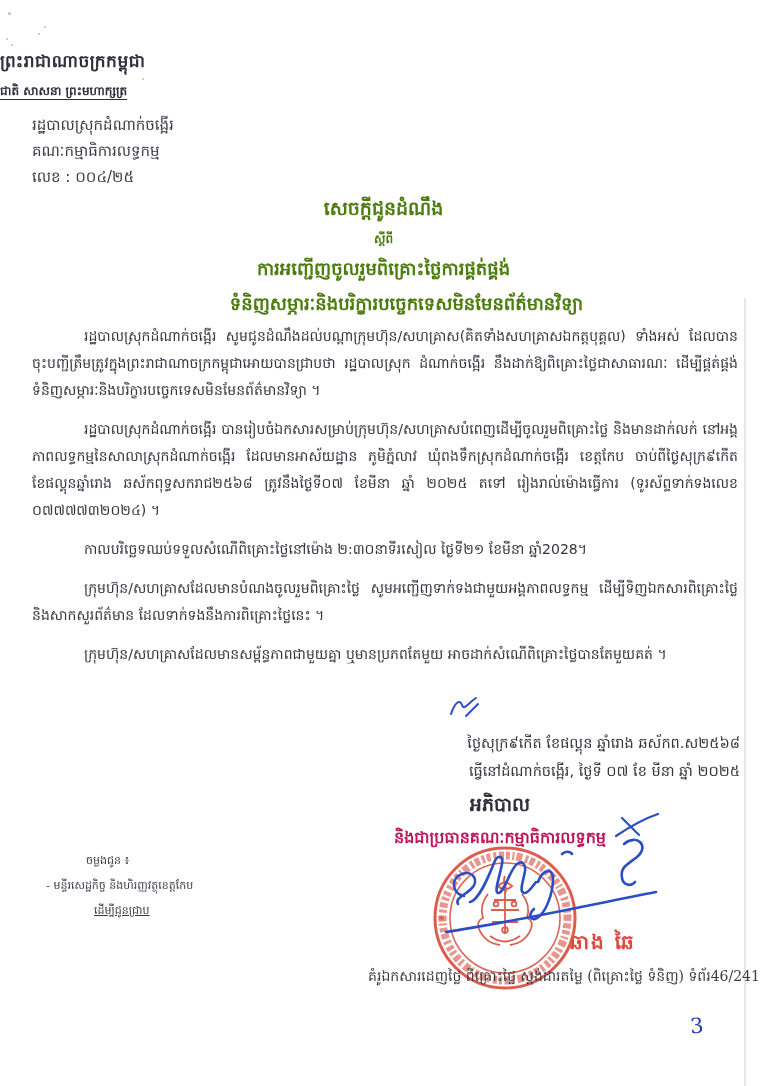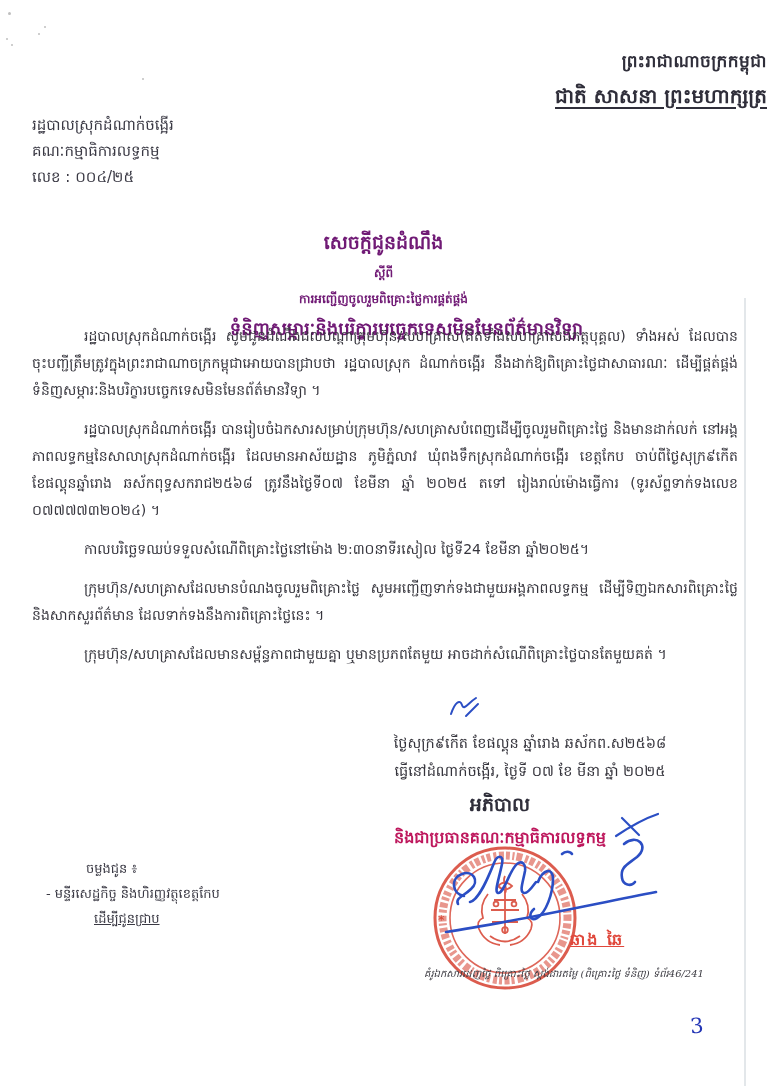--- a/index.html
+++ b/index.html
@@ -9,53 +9,53 @@
     margin:0 auto;
     background:#ffffff;
     overflow:hidden;
     font-family:"DejaVu Sans", sans-serif;
     color:#35343c;
   }
   .abs{position:absolute;}
 
   .speck{position:absolute;background:#8a8a8a;border-radius:50%;opacity:.55;}
 
-  .header-block{left:0;top:50px;width:767px;text-align:right;}
+  .header-block{left:0;top:50px;width:767px;text-align:left;}
   .header-kingdom{font-size:17px;font-weight:700;color:#2f2e3a;letter-spacing:.5px;}
-  .header-motto{font-size:20px;font-weight:700;color:#2f2e3a;margin-top:8px;
+  .header-motto{font-size:12px;font-weight:700;color:#2f2e3a;margin-top:8px;
     text-decoration:underline;text-underline-offset:4px;}
 
   .sender-block{left:32px;top:112px;width:300px;font-size:15px;line-height:26px;color:#3a3944;}
 
-  .title-block{left:0;top:196px;width:767px;text-align:center;color:#701a75;margin-top:34px;}
+  .title-block{left:0;top:196px;width:767px;text-align:center;color:#4d7c0f;}
   .title-l1{font-size:19px;font-weight:700;}
   .title-l2{font-size:12px;font-weight:700;margin-top:7px;}
-  .title-l3{font-size:12px;font-weight:700;margin-top:8px;}
+  .title-l3{font-size:18px;font-weight:700;margin-top:8px;}
   .title-l4{font-size:18px;font-weight:700;margin-top:8px;padding-left:46px;}
 
   .body-block{left:32px;top:323px;width:706px;font-size:14px;line-height:27px;
     text-align:justify;color:#35343c;}
   .body-block p{margin:0 0 12px 0;text-indent:52px;}
 
-  .date-block{left:330px;top:729px;width:400px;text-align:center;font-size:14.5px;
+  .date-block{left:340px;top:729px;width:400px;text-align:right;font-size:14.5px;
     line-height:28px;color:#35343c;}
 
   .sign-title1{left:300px;top:792px;width:400px;text-align:center;
     font-size:19px;font-weight:700;color:#2f2e3a;}
   .sign-title2{left:300px;top:827px;width:400px;text-align:center;
     font-size:16px;font-weight:700;color:#be185d;}
 
-  .signer-name{left:570px;top:929px;font-size:16px;font-weight:700;
-    color:#e0483c;letter-spacing:2px;text-decoration:underline;}
+  .signer-name{left:570px;top:929px;font-size:20px;font-weight:700;
+    color:#e0483c;letter-spacing:2px;}
 
   .footnote{left:366px;top:967px;width:396px;text-align:center;
-    font-size:10px;font-style:italic;color:#3c3b42;
+    font-size:14px;color:#3c3b42;
     font-family:"DejaVu Serif", serif;}
 
-  .cc-block{left:28px;top:848px;width:270px;font-size:13px;line-height:25px;color:#3a3944;margin-top:8px;}
+  .cc-block{left:28px;top:848px;width:270px;font-size:11px;line-height:25px;color:#3a3944;}
   .cc-heading{padding-left:58px;}
   .cc-item-0{padding-left:18px;}
   .cc-item-1{padding-left:66px;text-decoration:underline;}
   .cc-item-2{padding-left:0px;}
 
   .page-number{left:690px;top:1014px;font-size:21px;color:#2335b5;
     transform:rotate(-5deg);font-family:"DejaVu Serif", serif;}
 
   .edge-line{left:744px;top:298px;width:2px;height:788px;background:#e3e7ea;}
 
@@ -92,21 +92,21 @@
   <div class="abs title-block">
     <div class="title-l1">សេចក្តីជូនដំណឹង</div>
     <div class="title-l2">ស្តីពី</div>
     <div class="title-l3">ការអញ្ជើញចូលរួមពិគ្រោះថ្លៃការផ្គត់ផ្គង់</div>
     <div class="title-l4">ទំនិញសម្ភារៈនិងបរិក្ខារបច្ចេកទេសមិនមែនព័ត៌មានវិទ្យា</div>
   </div>
 
   <div class="abs body-block">
     <p>រដ្ឋបាលស្រុកដំណាក់ចង្អើរ សូមជូនដំណឹងដល់បណ្តាក្រុមហ៊ុន/សហគ្រាស(គិតទាំងសហគ្រាសឯកត្តបុគ្គល) ទាំងអស់ ដែលបានចុះបញ្ជីត្រឹមត្រូវក្នុងព្រះរាជាណាចក្រកម្ពុជាអោយបានជ្រាបថា រដ្ឋបាលស្រុក ដំណាក់ចង្អើរ នឹងដាក់ឱ្យពិគ្រោះថ្លៃជាសាធារណៈ ដើម្បីផ្គត់ផ្គង់ ទំនិញសម្ភារៈនិងបរិក្ខារបច្ចេកទេសមិនមែនព័ត៌មានវិទ្យា ។</p>
     <p>រដ្ឋបាលស្រុកដំណាក់ចង្អើរ បានរៀបចំឯកសារសម្រាប់ក្រុមហ៊ុន/សហគ្រាសបំពេញដើម្បីចូលរួមពិគ្រោះថ្លៃ និងមានដាក់លក់ នៅអង្គភាពលទ្ធកម្មនៃសាលាស្រុកដំណាក់ចង្អើរ ដែលមានអាស័យដ្ឋាន ភូមិភ្នំលាវ ឃុំពងទឹកស្រុកដំណាក់ចង្អើរ ខេត្តកែប ចាប់ពីថ្ងៃសុក្រ៩កើត ខែផល្គុនឆ្នាំរោង ឆស័កពុទ្ធសករាជ២៥៦៨ ត្រូវនឹងថ្ងៃទី០៧ ខែមីនា ឆ្នាំ ២០២៥ តទៅ រៀងរាល់ម៉ោងធ្វើការ (ទូរស័ព្ទទាក់ទងលេខ ០៧៧៧៧៣២០២៤) ។</p>
-    <p>កាលបរិច្ឆេទឈប់ទទួលសំណើពិគ្រោះថ្លៃនៅម៉ោង ២:៣០នាទីរសៀល ថ្ងៃទី24 ខែមីនា ឆ្នាំ២០២៥។</p>
+    <p>កាលបរិច្ឆេទឈប់ទទួលសំណើពិគ្រោះថ្លៃនៅម៉ោង ២:៣០នាទីរសៀល ថ្ងៃទី២១ ខែមីនា ឆ្នាំ2028។</p>
     <p>ក្រុមហ៊ុន/សហគ្រាសដែលមានបំណងចូលរួមពិគ្រោះថ្លៃ សូមអញ្ជើញទាក់ទងជាមួយអង្គភាពលទ្ធកម្ម ដើម្បីទិញឯកសារពិគ្រោះថ្លៃ និងសាកសួរព័ត៌មាន ដែលទាក់ទងនឹងការពិគ្រោះថ្លៃនេះ ។</p>
     <p>ក្រុមហ៊ុន/សហគ្រាសដែលមានសម្ព័ន្ធភាពជាមួយគ្នា ឬមានប្រភពតែមួយ អាចដាក់សំណើពិគ្រោះថ្លៃបានតែមួយគត់ ។</p>
   </div>
 
   <div class="abs squiggle-wrap">
     <svg width="36" height="26" viewBox="0 0 36 26">
       <g fill="none" stroke="#2b4ec4" stroke-width="2" stroke-linecap="round">
         <path d="M4,20 C8,8 13,5 15,11 C17,17 21,9 29,4"></path>
         <path d="M19,22 L31,10"></path>
       </g>

